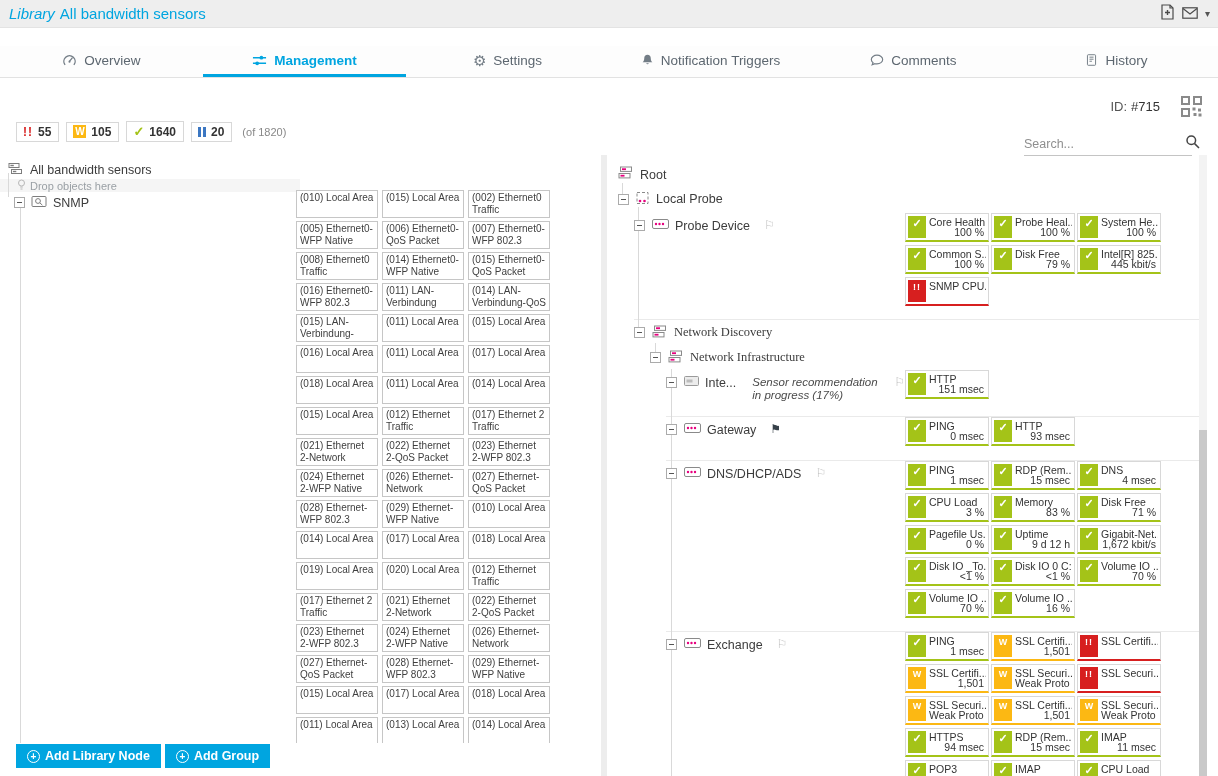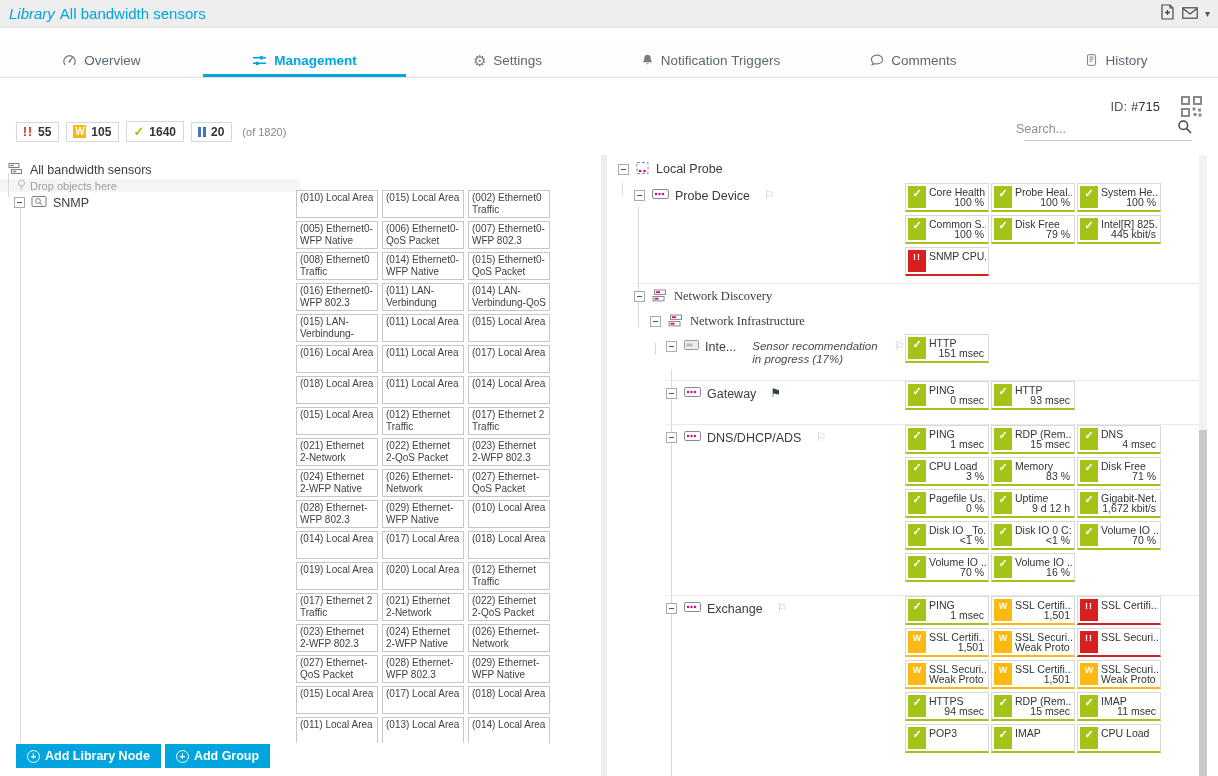--- a/index.html
+++ b/index.html
@@ -33,22 +33,22 @@
   .b-icon.warning { background:var(--warn); color:#fff; width:13px; height:13px; font-size:10px;
     font-weight:bold; display:flex; align-items:center; justify-content:center; }
   .b-icon.up { color:var(--up); font-weight:bold; font-size:13px; }
   .b-icon.paused { display:flex; gap:2px; }
   .b-icon.paused i { width:3px; height:10px; background:var(--paused); display:block; }
   .of-total { font-size:11px; color:#888; margin-left:3px; }
 
   .id-box { position:absolute; right:58px; top:99px; font-size:13px; color:#333; }
   .id-box .id-label { color:#555; margin-right:4px; }
   .qr { position:absolute; right:16px; top:96px; }
-  .search-box { position:absolute; right:26px; top:119px; width:168px; display:flex;
-    align-items:center; border-bottom:1px solid #c4c4c4; padding-bottom:2px;justify-content:flex-end; }
+  .search-box { position:absolute; right:26px; top:134px; width:168px; display:flex;
+    align-items:center; border-bottom:1px solid #c4c4c4; padding-bottom:2px; }
   .search-box input { border:none; outline:none; flex:1; font-size:12.5px; color:#555;
     font-family:"Liberation Sans", sans-serif; background:transparent; }
   .search-box input::placeholder { color:#8f8f8f; }
 
   
   .left-panel { position:absolute; left:0; top:155px; width:600px; height:588px; overflow:hidden; }
   .splitter { position:absolute; left:601px; top:155px; width:6px; height:621px; background:#ededed; }
   .right-panel { position:absolute; left:610px; top:155px; width:590px; height:621px; overflow:hidden; }
   .vscroll-track { position:absolute; left:1199px; top:155px; width:8px; height:621px; background:#f3f3f3; }
   .vscroll-thumb { position:absolute; left:1199px; top:430px; width:8px; height:346px; background:#c9c9c9; }
@@ -346,35 +346,46 @@
 </div>
 
 <div class="splitter"></div>
 
 <div class="right-panel">
   <div class="vline" style="left:12px; top:28px; height:12px;"></div>
   <div class="vline" style="left:28px; top:52px; height:120px;"></div>
   <div class="vline" style="left:45px; top:188px; height:12px;"></div>
   <div class="vline" style="left:61px; top:214px; height:407px;"></div>
 
+  <div class="row-root">
+    <span>
+      <svg width="16" height="15" viewBox="0 0 16 15">
+          <rect x="2.5" y="1" width="11" height="4.4" fill="#fff" stroke="#8a8a8a"></rect>
+          <rect x="4" y="2.3" width="4" height="1.8" fill="#e6007e"></rect>
+          <rect x="1" y="7.5" width="11" height="4.4" fill="#fff" stroke="#8a8a8a"></rect>
+          <rect x="2.5" y="8.8" width="4" height="1.8" fill="#e6007e"></rect>
+        </svg>
+    </span>
+    <span>Root</span>
+  </div>
 
   <div class="row-probe">
     <span class="expander"></span>
     <span>
       <svg width="15" height="14" viewBox="0 0 15 14">
           <rect x="2" y="1.5" width="11" height="11" fill="none" stroke="#8a8a8a" stroke-dasharray="3 2"></rect>
           <circle cx="5" cy="10" r="1.3" fill="#e6007e"></circle>
           <circle cx="9.5" cy="10" r="1.3" fill="#e6007e"></circle>
         </svg>
     </span>
     <span>Local Probe</span>
   </div>
 
   <div>
-      <div class="section ind1 sep" style="padding-bottom: 4px;">
+      <div class="section ind1 sep" style="padding-bottom: 10px;">
     <div class="sec-left">
       <span class="expander"></span>
       <span class="node-icon">
             <svg width="17" height="10" viewBox="0 0 17 10">
               <rect x="0.5" y="0.5" width="16" height="9" rx="1.5" fill="#fff" stroke="#8a8a8a"></rect>
               <circle cx="4" cy="5" r="1.2" fill="#e6007e"></circle>
               <circle cx="7.5" cy="5" r="1.2" fill="#e6007e"></circle>
               <circle cx="11" cy="5" r="1.2" fill="#e6007e"></circle>
             </svg>
           </span>

